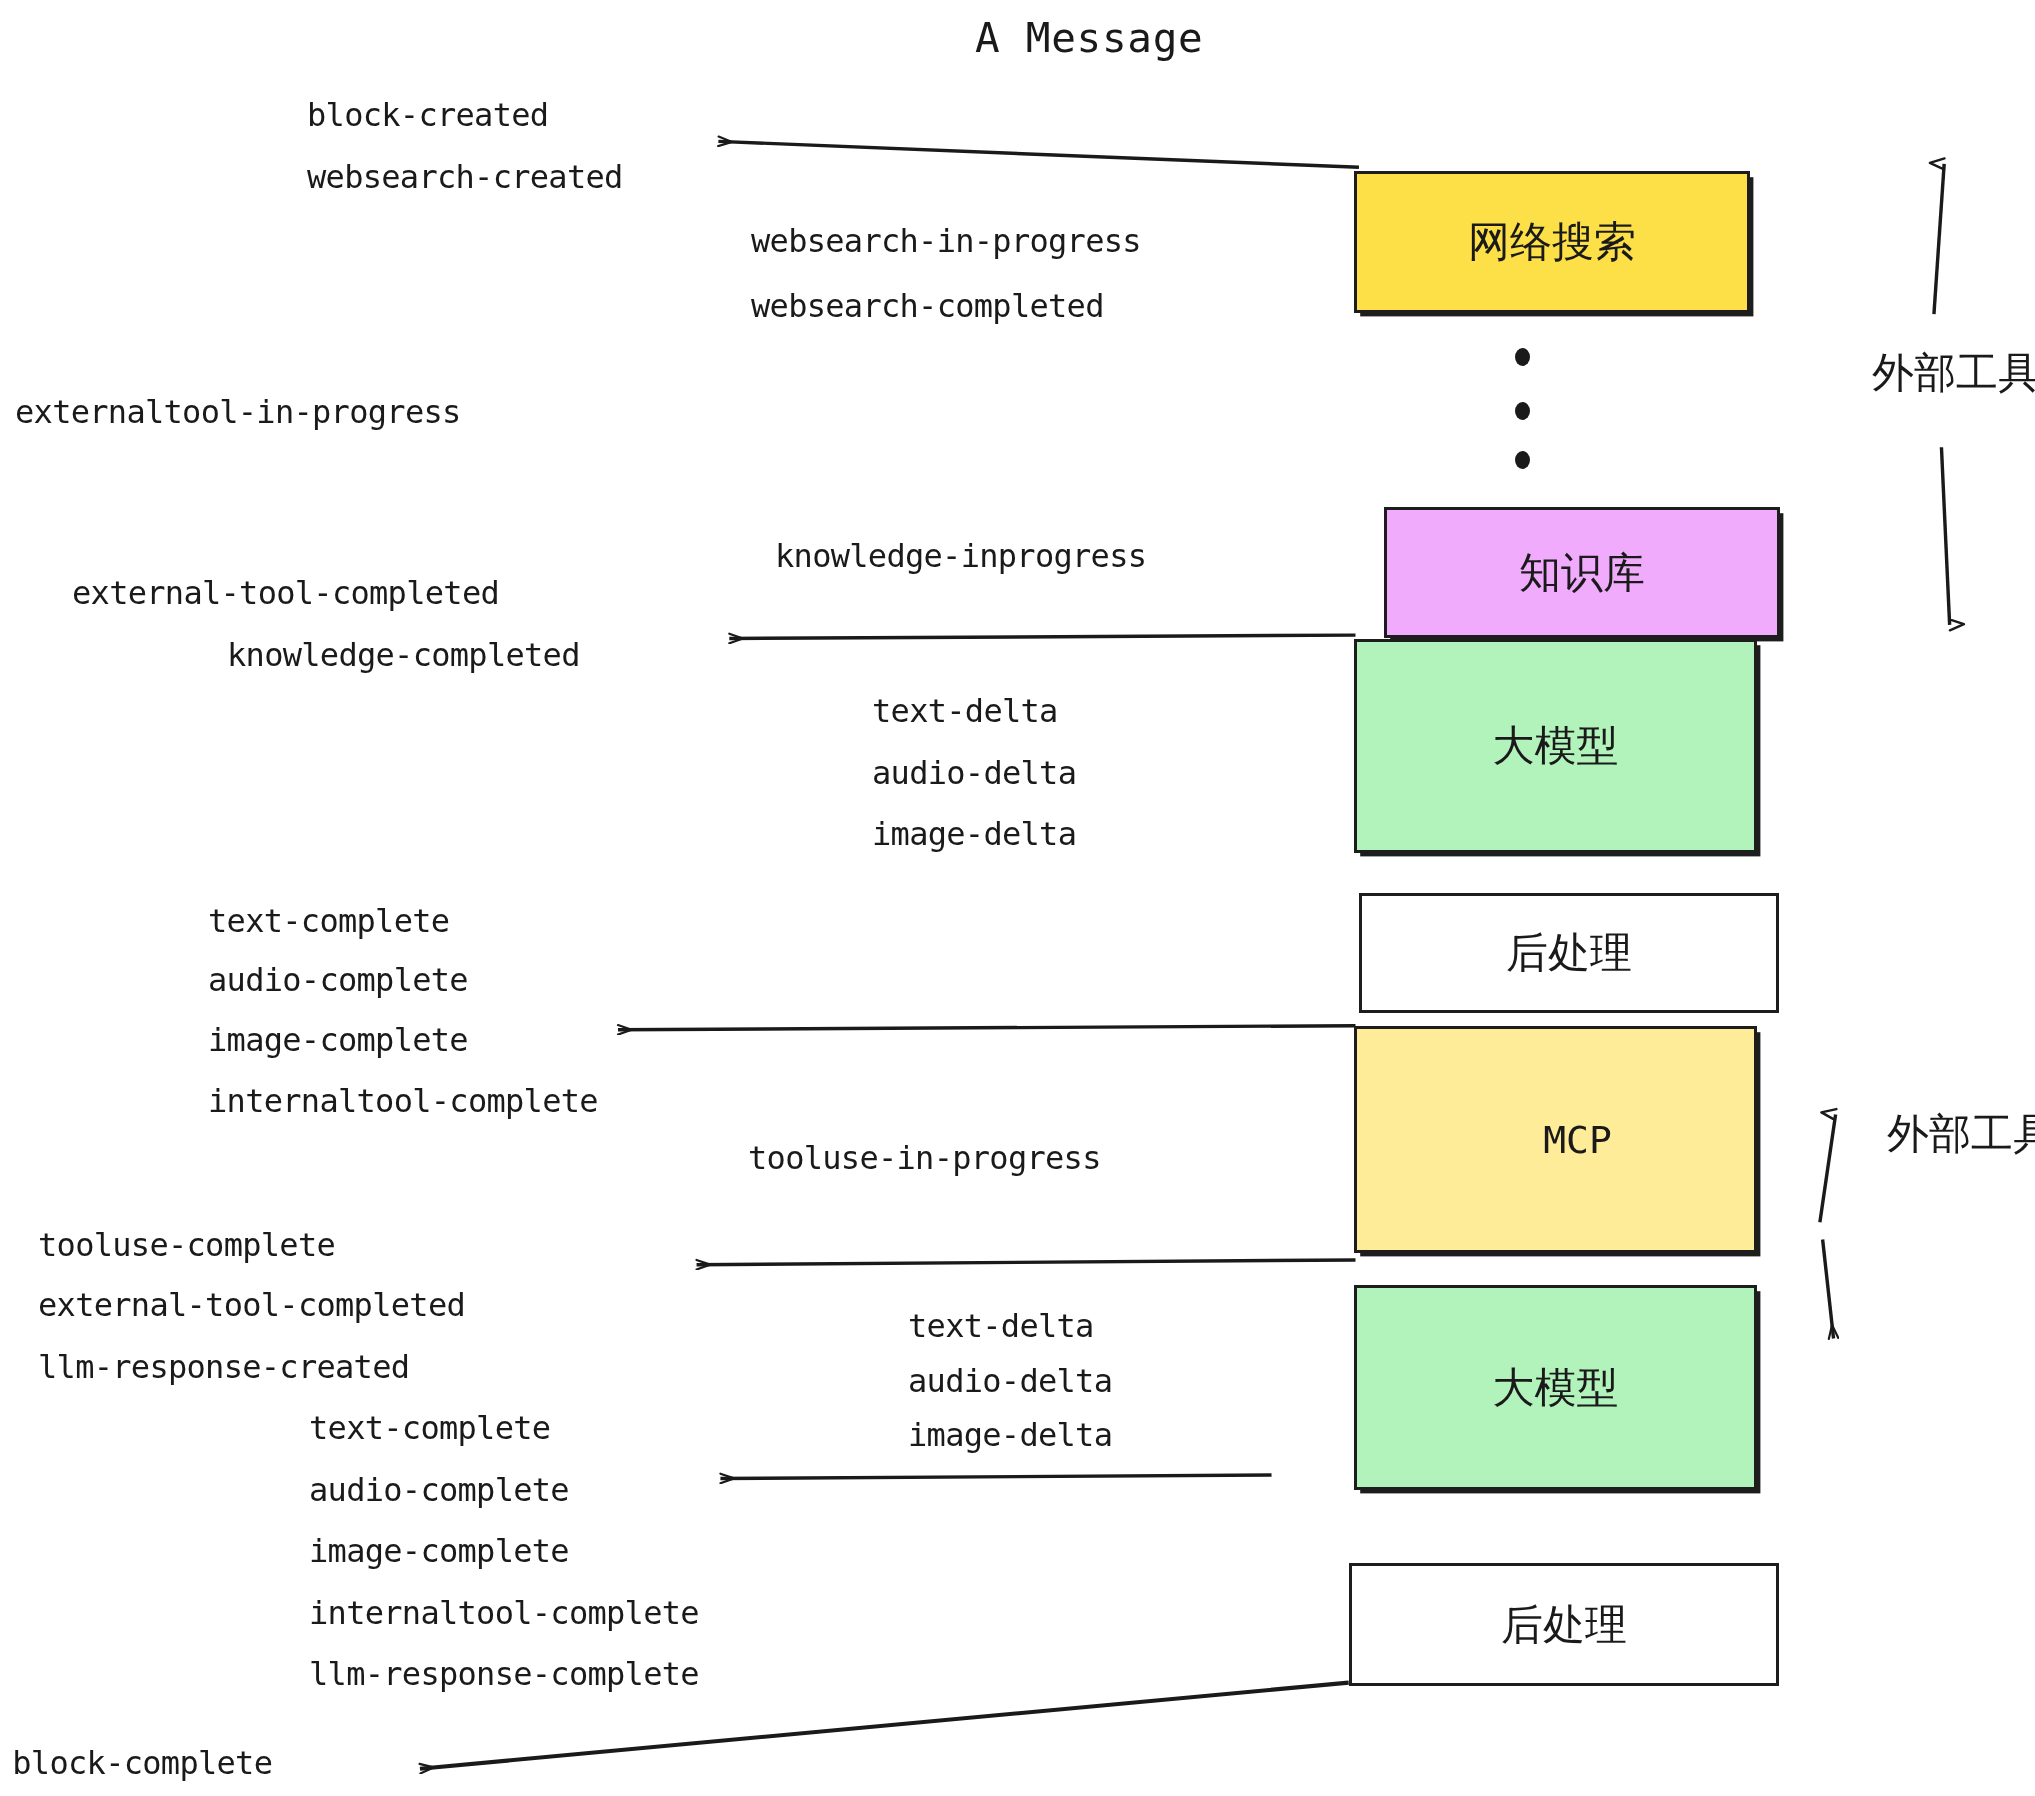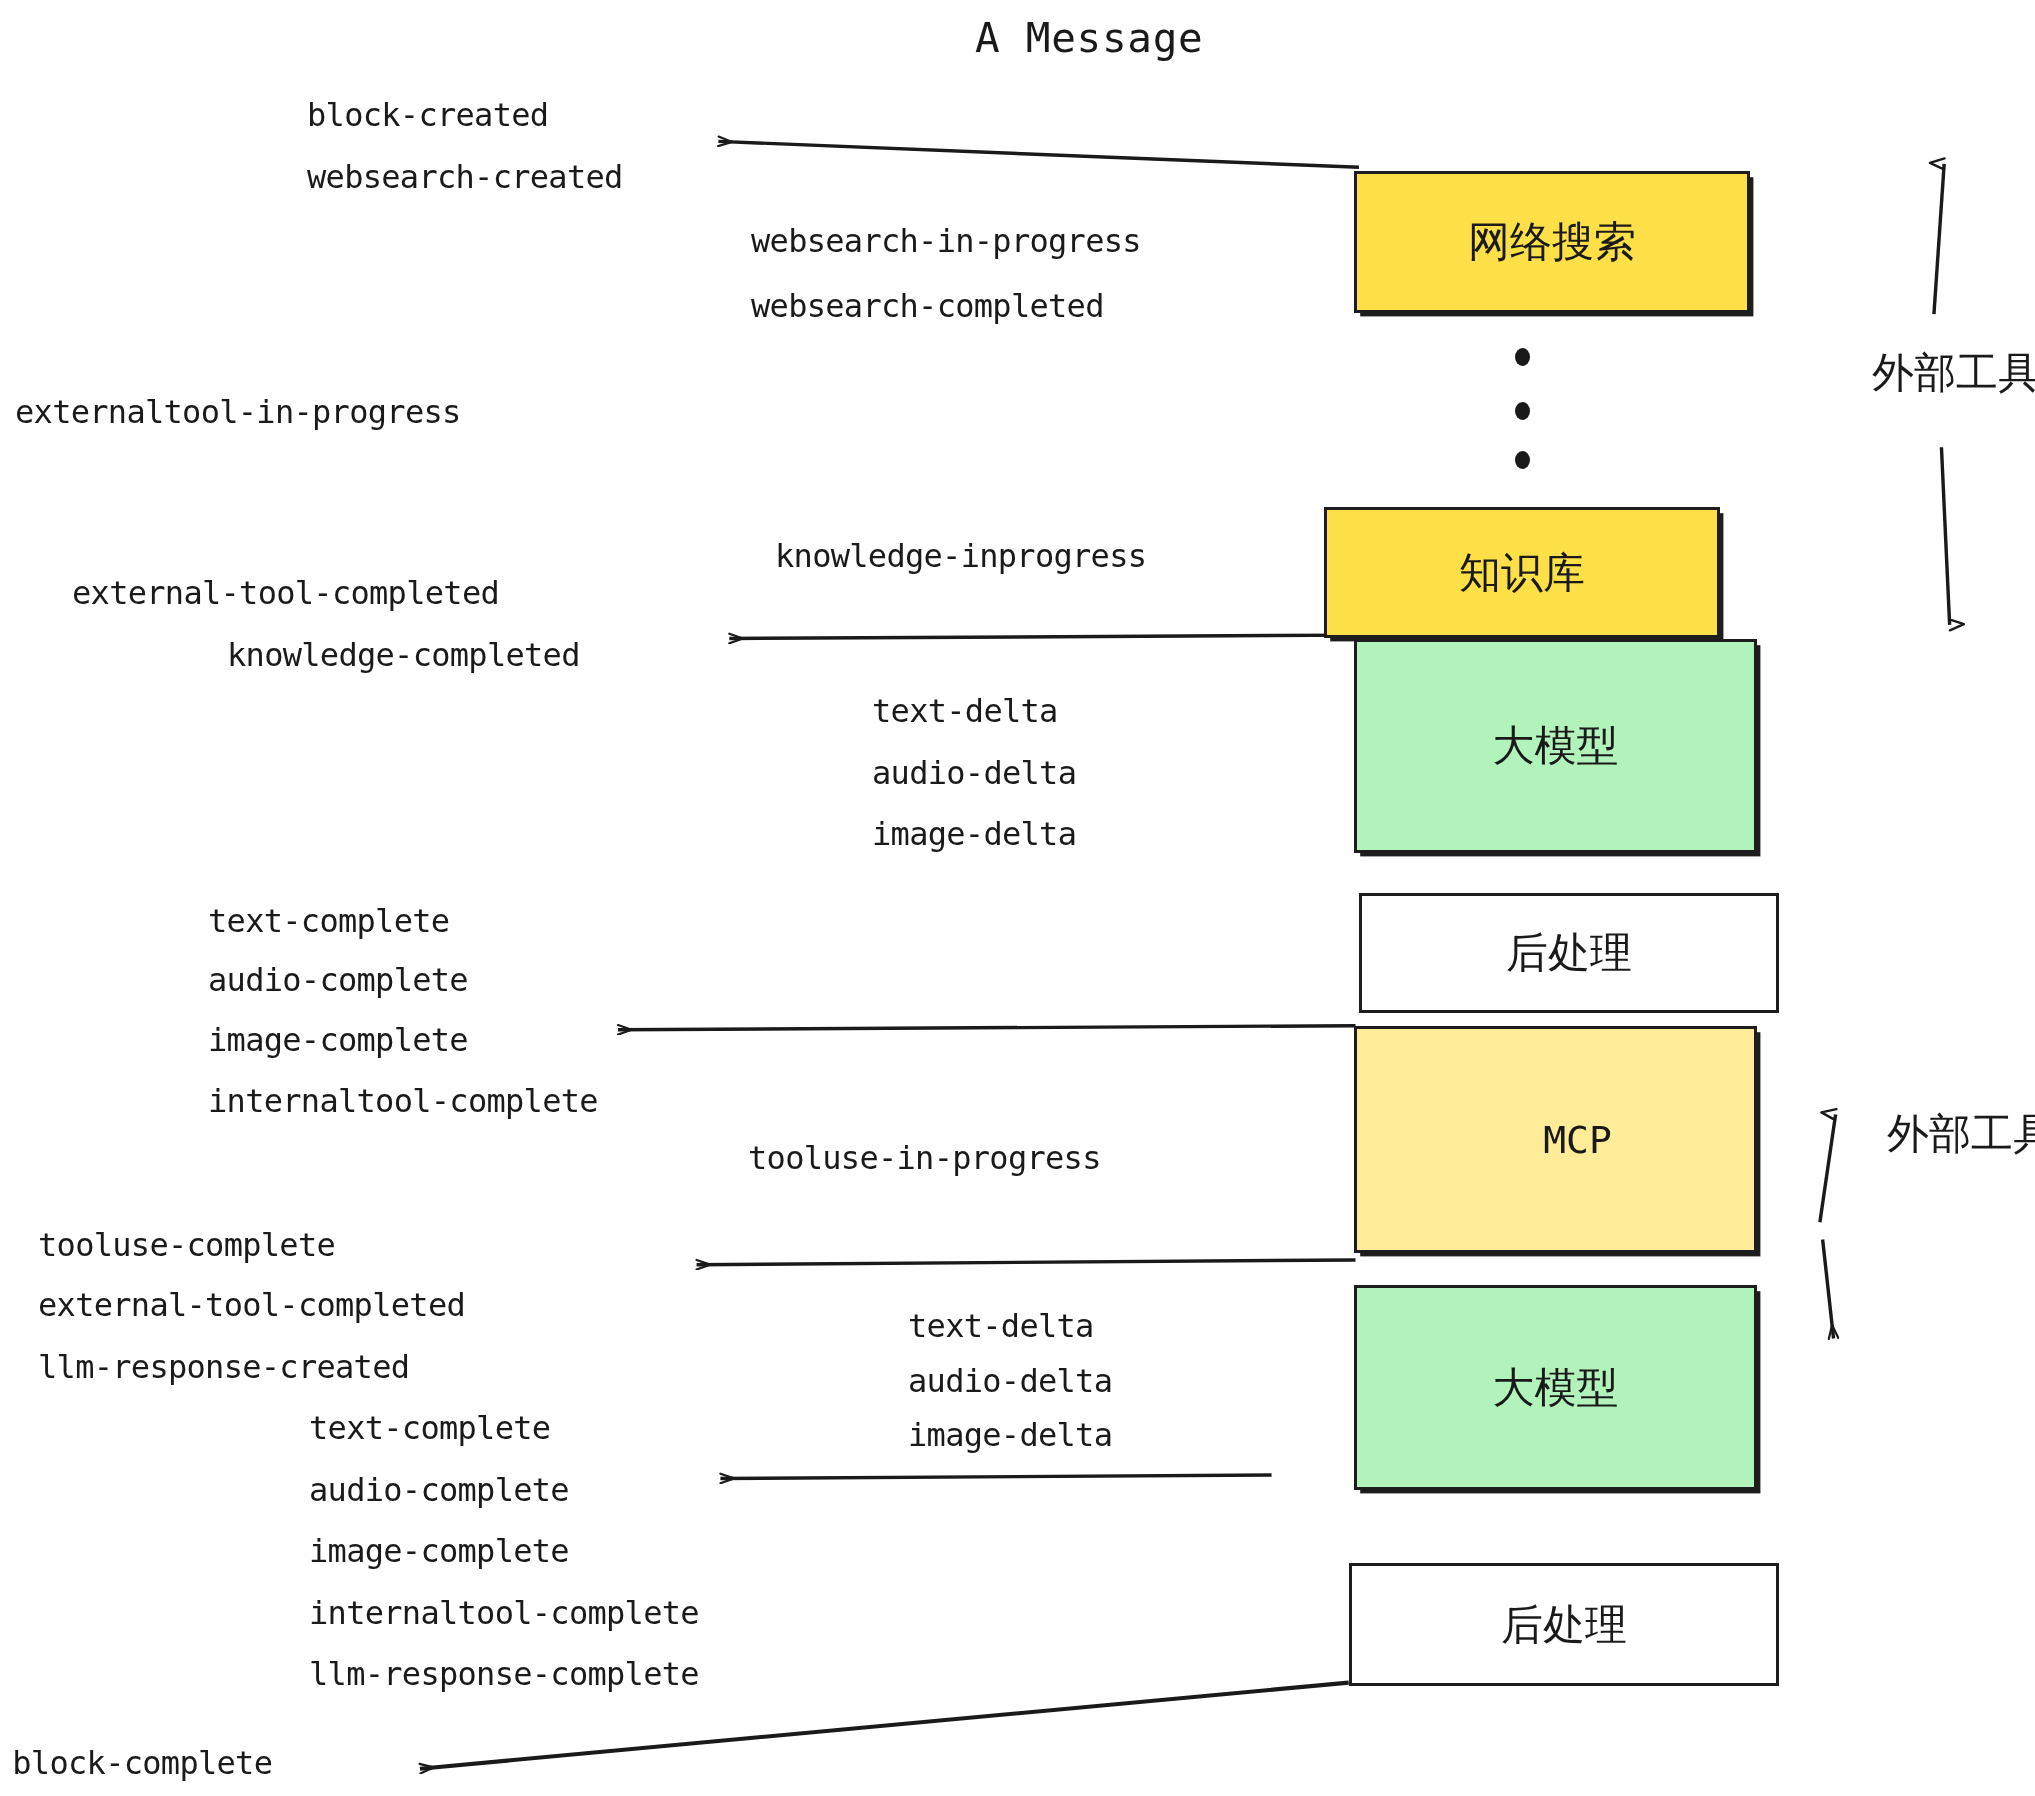--- a/index.html
+++ b/index.html
@@ -141,21 +141,21 @@
   <div class="evt" style="left:309px;  top:1474px;">audio-complete</div>
   <div class="evt" style="left:309px;  top:1535px;">image-complete</div>
   <div class="evt" style="left:309px;  top:1597px;">internaltool-complete</div>
   <div class="evt" style="left:309px;  top:1658px;">llm-response-complete</div>
   <div class="evt" style="left:12.3px;   top:1747px;">block-complete</div>
 
   <div class="node" style="left:1354px; top:171px;  width:396px;  height:142px; background:#fde047;">
     <span>网络搜索</span>
   </div>
 
-  <div class="node" style="left:1324px; top:507px;  width:396px;  height:131px; background:#fde047;">
+  <div class="node" style="left:1384px; top:507px;  width:396px;  height:131px; background:#f0abfc;">
     <span>知识库</span>
   </div>
 
   <div class="node" style="left:1354px; top:639px;  width:403px;  height:214px; background:#b2f2bb;">
     <span>大模型</span>
   </div>
 
   <div class="node plain" style="left:1359px; top:893px; width:420px;  height:120px; background:#ffffff;">
     <span>后处理</span>
   </div>

